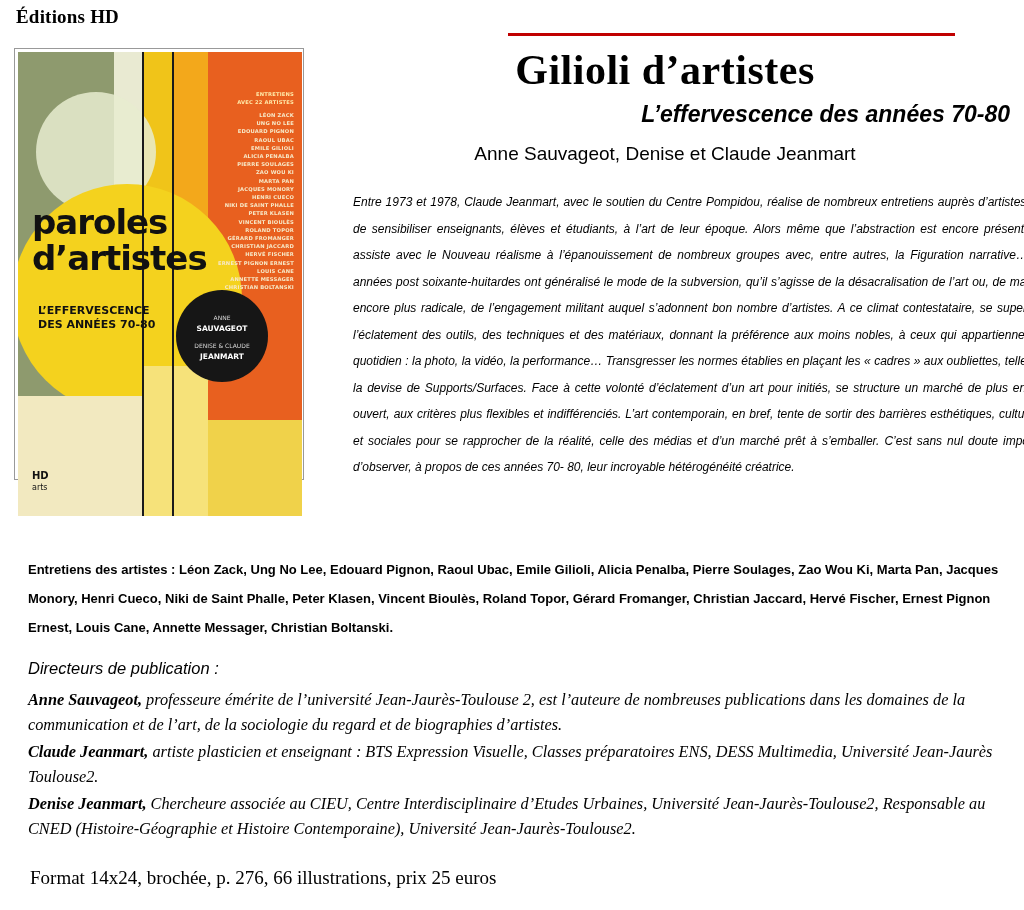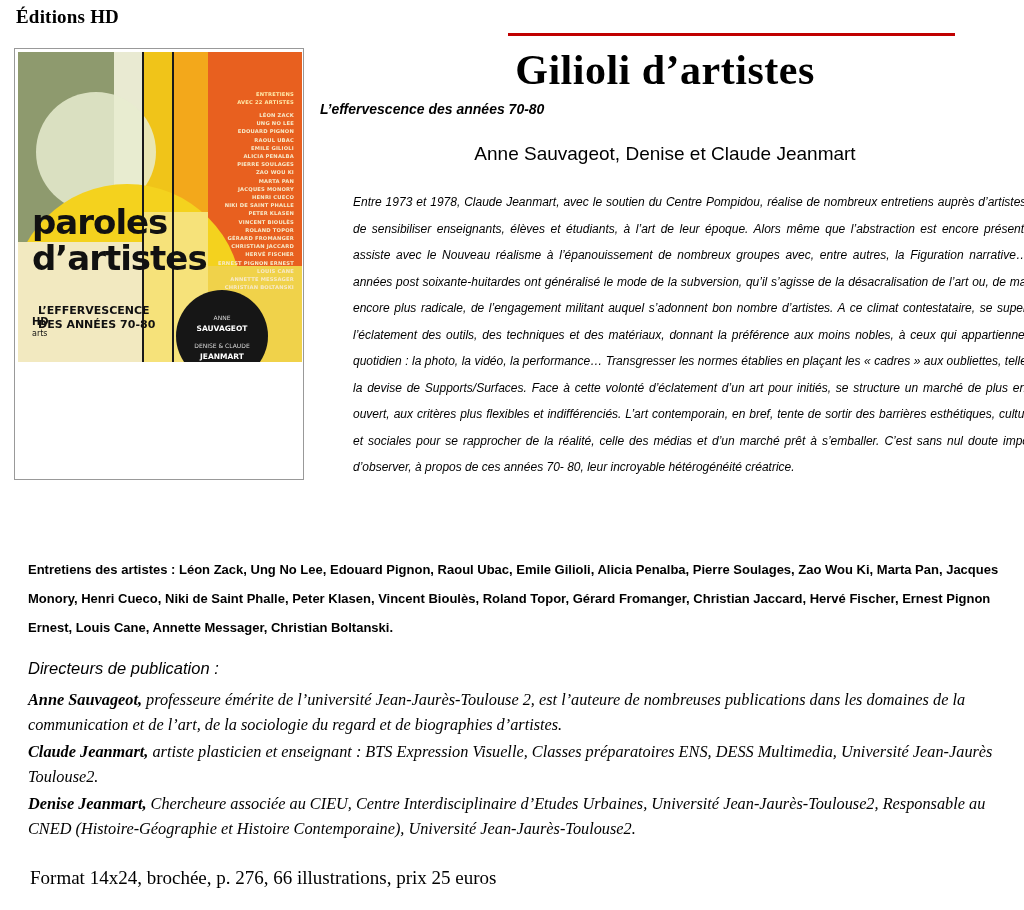--- a/index.html
+++ b/index.html
@@ -34,21 +34,21 @@
     height: 432px;
     border: 1px solid #999;
     background: #ffffff;
     box-sizing: border-box;
   }
   .cover {
     position: absolute;
     left: 3px;
     top: 3px;
     width: 284px;
-    height: 310px;
+    height: 464px;
     overflow: hidden;
     background: #a16207;
   }
   
   .band {
     position: absolute;
     top: 0;
     bottom: 0;
   }
   .band-olive   { left: 0;    width: 96px;  background: #8e9a6e; }
@@ -186,25 +186,25 @@
     font-family: "Liberation Serif", serif;
     font-weight: bold;
     font-size: 42px;
     letter-spacing: .5px;
   }
   .subtitle {
     position: absolute;
     left: 320px;
     top: 101px;
     width: 690px;
-    text-align: left;
+    text-align: right;
     font-family: "Liberation Sans", sans-serif;
     font-weight: bold;
     font-style: italic;
-    font-size: 14px;
+    font-size: 23px;
   }
   .authors {
     position: absolute;
     left: 320px;
     top: 143px;
     width: 690px;
     text-align: center;
     font-family: "Liberation Sans", sans-serif;
     font-size: 19px;
   }

